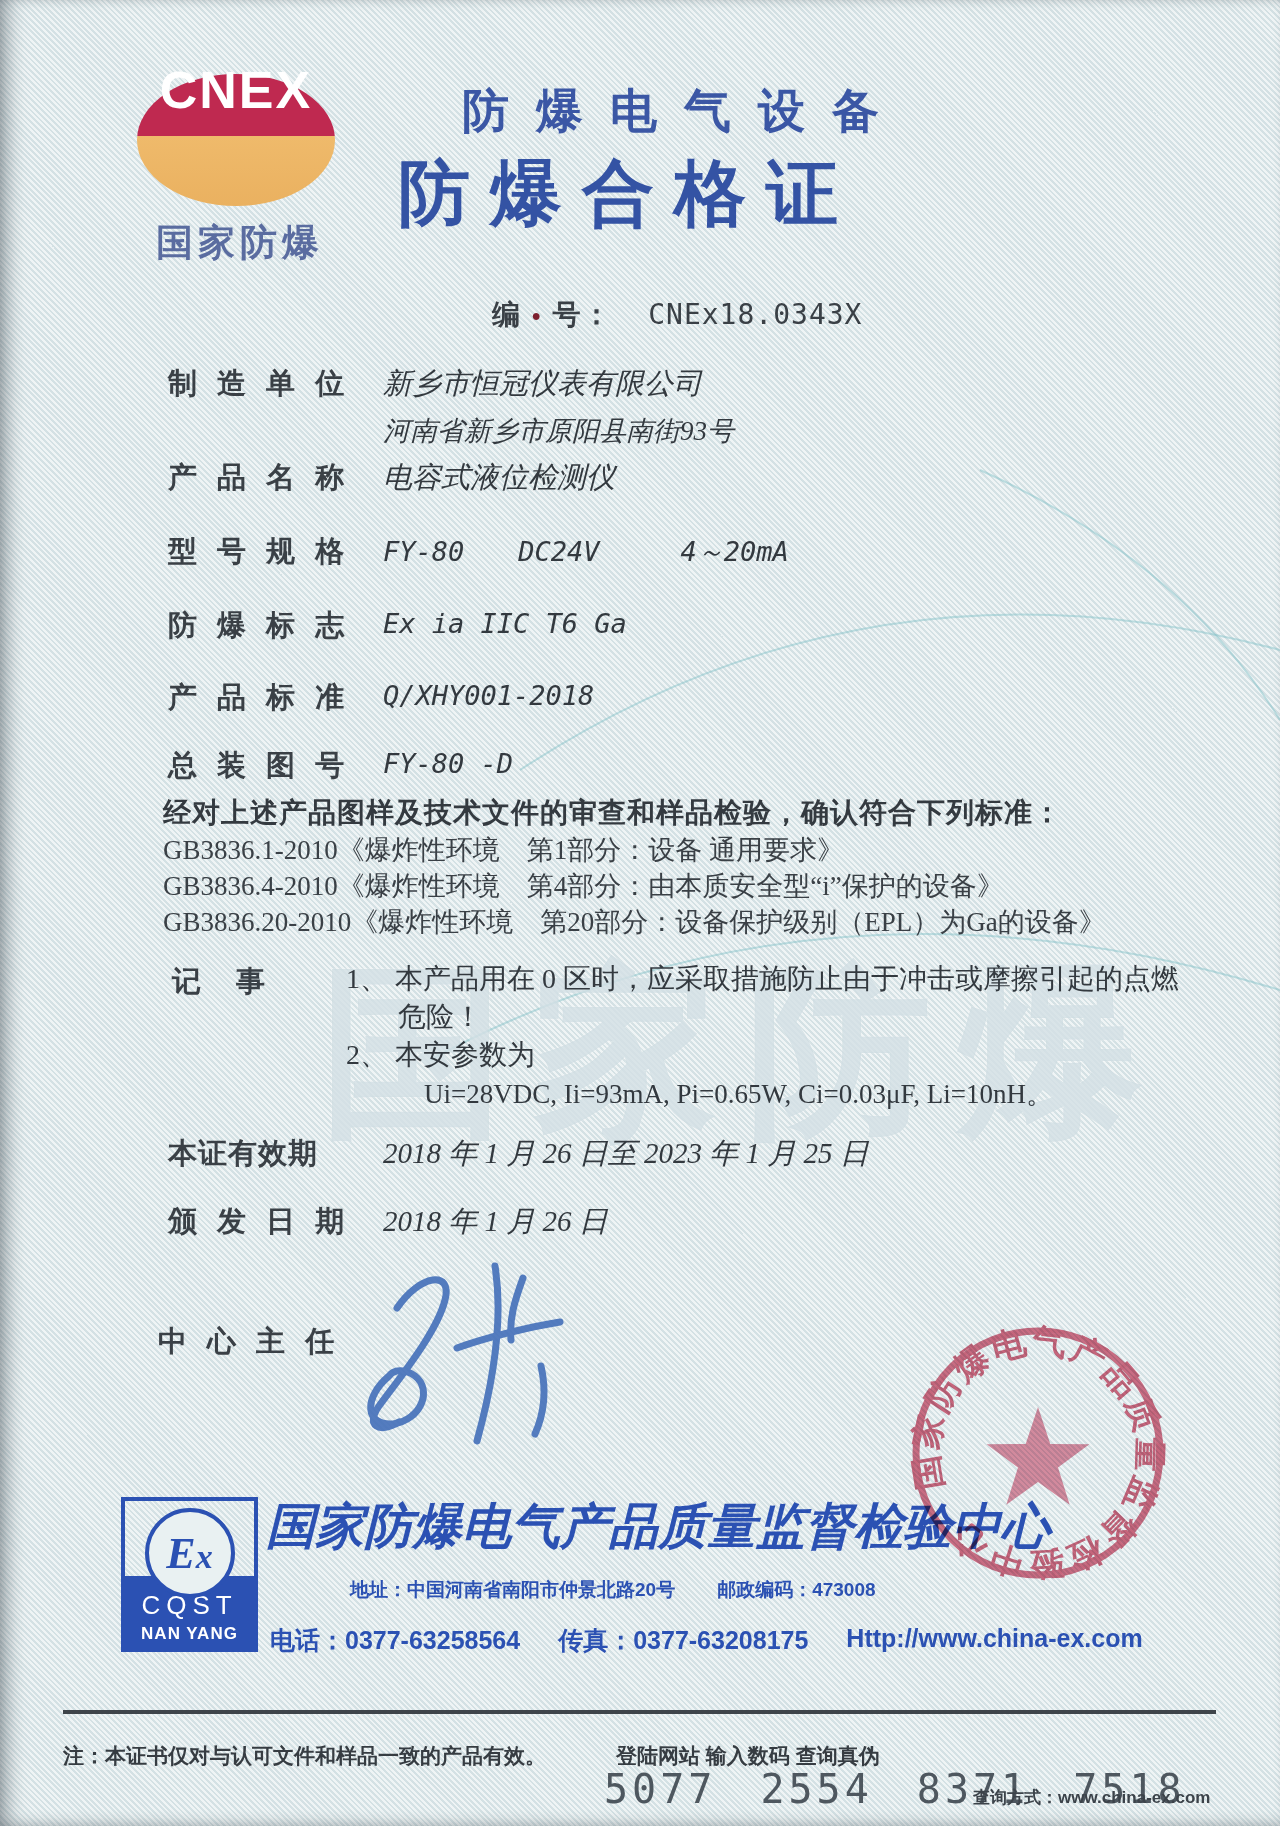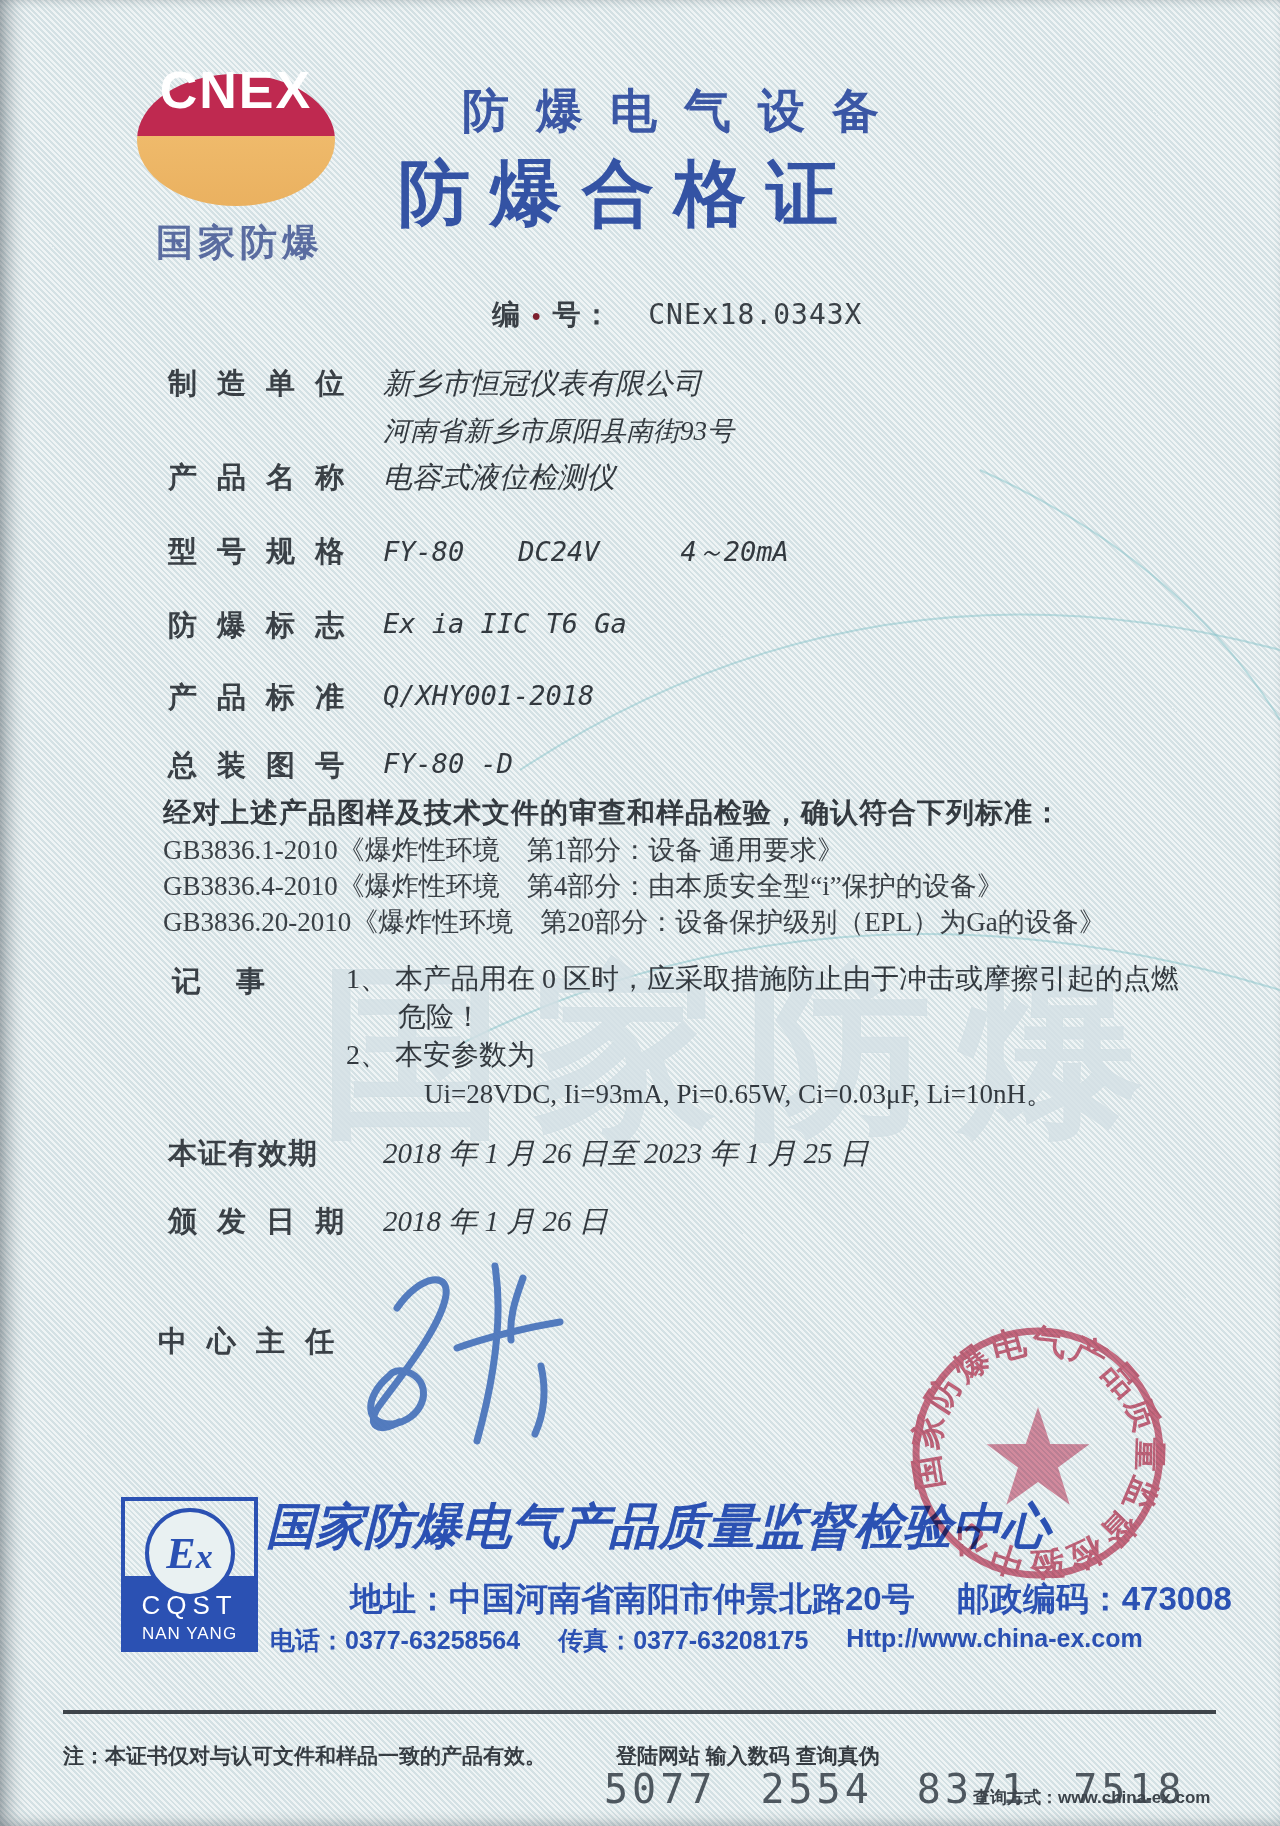--- a/index.html
+++ b/index.html
@@ -73,35 +73,35 @@
   
   .ex-box{
     left:121px;top:1497px;width:129px;height:147px;border:4px solid #2b51b3;
     background:transparent;
   }
   .ex-band{
     position:absolute;left:0;right:0;bottom:0;height:72px;background:#2b51b3;
     text-align:center;color:#fff;z-index:1;
   }
   .ex-cqst{margin-top:14px;font-size:26px;font-weight:400;letter-spacing:6px;}
-  .ex-ny{font-size:17px;font-weight:400;letter-spacing:1px;margin-top:3px;}
+  .ex-ny{font-size:17px;font-weight:700;letter-spacing:1px;margin-top:3px;}
   .ex-circle{
     position:absolute;left:50%;top:7px;transform:translateX(-50%);
     width:82px;height:82px;border:4px solid #2b51b3;border-radius:50%;
     background:#e9f1f2;z-index:2;display:flex;align-items:center;justify-content:center;
   }
   .ex-mark{color:#2b51b3;font-weight:700;font-family:"Liberation Serif",serif;}
   .ex-mark .E{font-size:44px;font-style:italic;}
   .ex-mark .x{font-size:34px;font-style:italic;}
   .org-name{
     left:266px;top:1494px;font-size:49px;font-weight:700;font-style:italic;
     color:#2b51b3;font-family:"Liberation Serif",serif;white-space:nowrap;letter-spacing:0px;z-index:2;
   }
   .org-line{display:flex;white-space:nowrap;color:#2b51b3;font-weight:700;}
-  .addr-line{left:350px;top:1577px;font-size:33px;gap:42px;}
+  .addr-line{left:350px;top:1577px;font-size:19px;gap:42px;}
   .contact-line{left:270px;top:1624px;font-size:25px;gap:38px;}
   .org-line .grp{display:inline-block;}
   
   .rule{left:63px;top:1710px;width:1153px;height:4px;background:#3e444a;}
   .foot-note{left:63px;top:1742px;font-size:21px;font-weight:700;color:#363c42;display:flex;gap:70px;white-space:nowrap;}
   .code{
     left:604px;top:1766px;font-family:"DejaVu Sans Mono",monospace;
     font-size:40px;color:#4e575f;letter-spacing:4px;word-spacing:16px;white-space:nowrap;
   }
   .query{left:973px;top:1786px;font-size:17px;color:#3c434a;font-weight:600;white-space:nowrap;}

